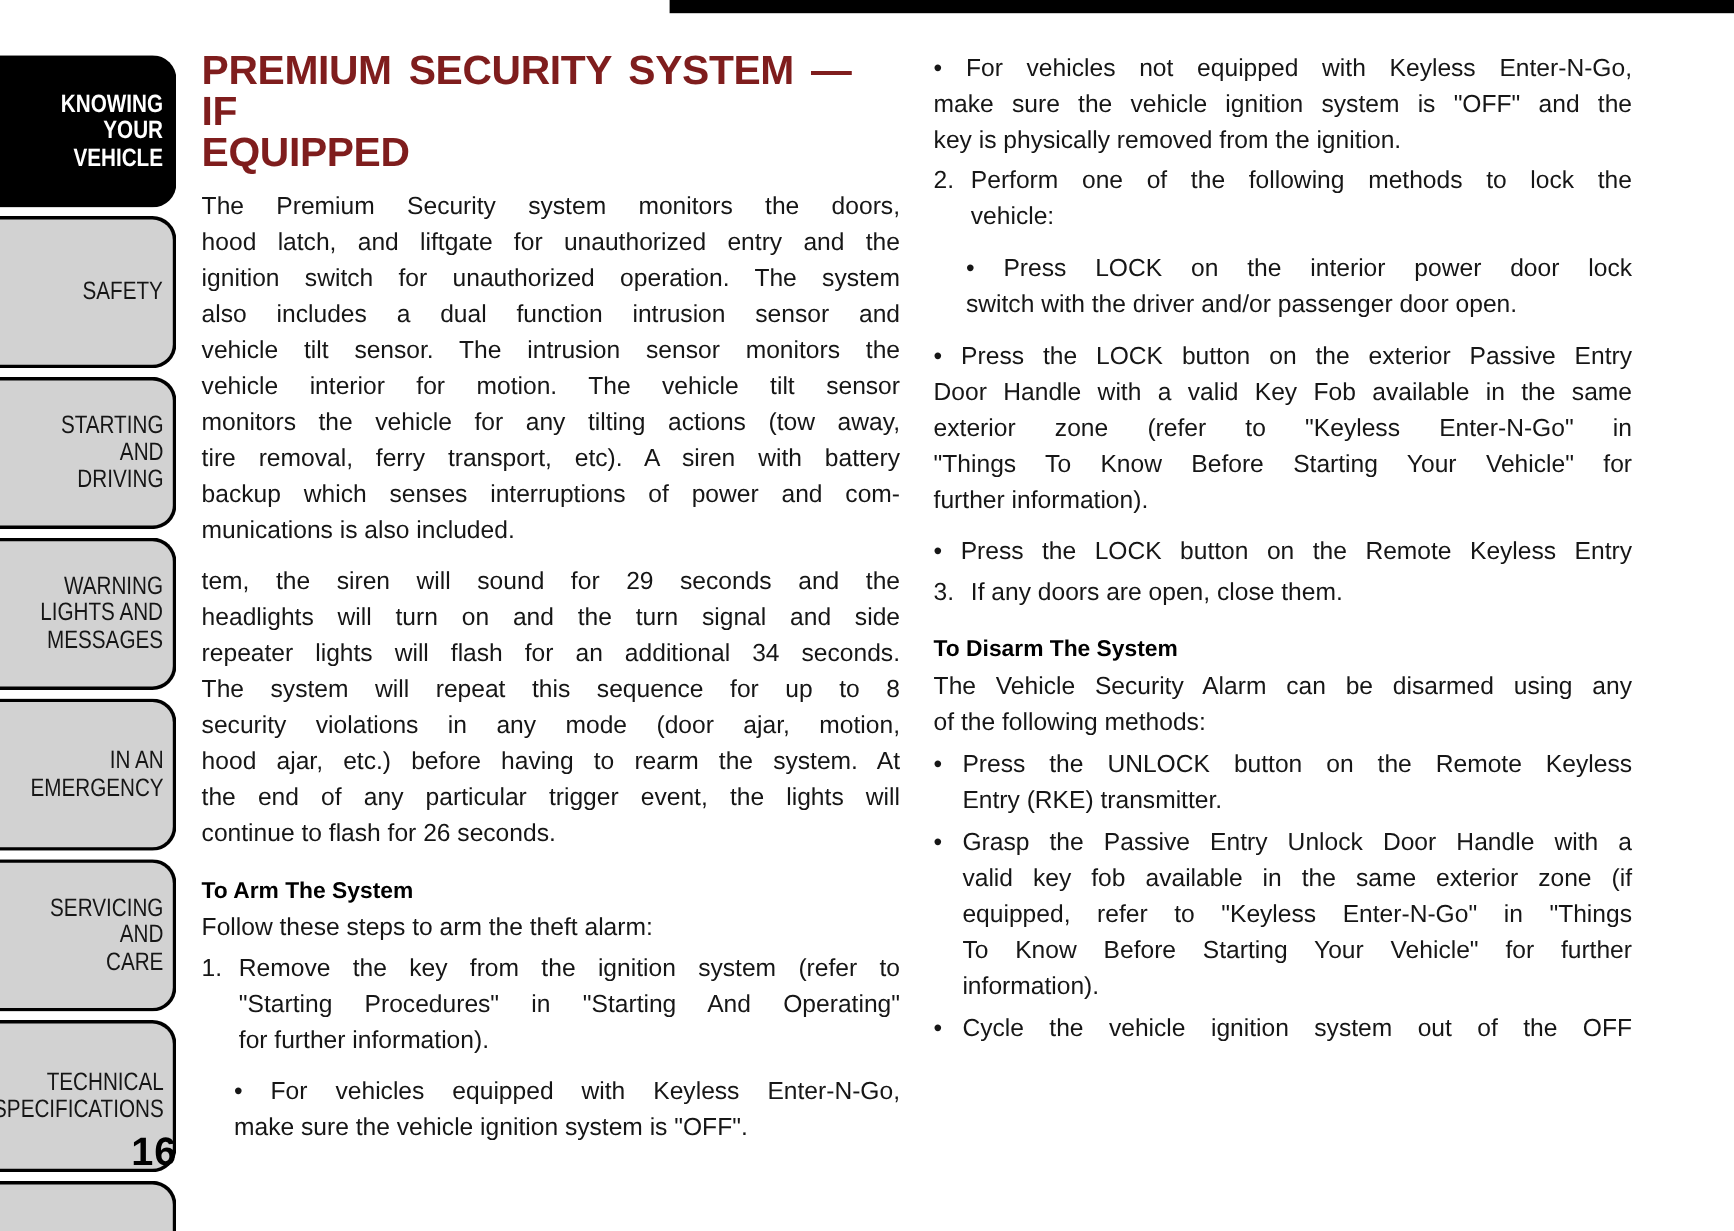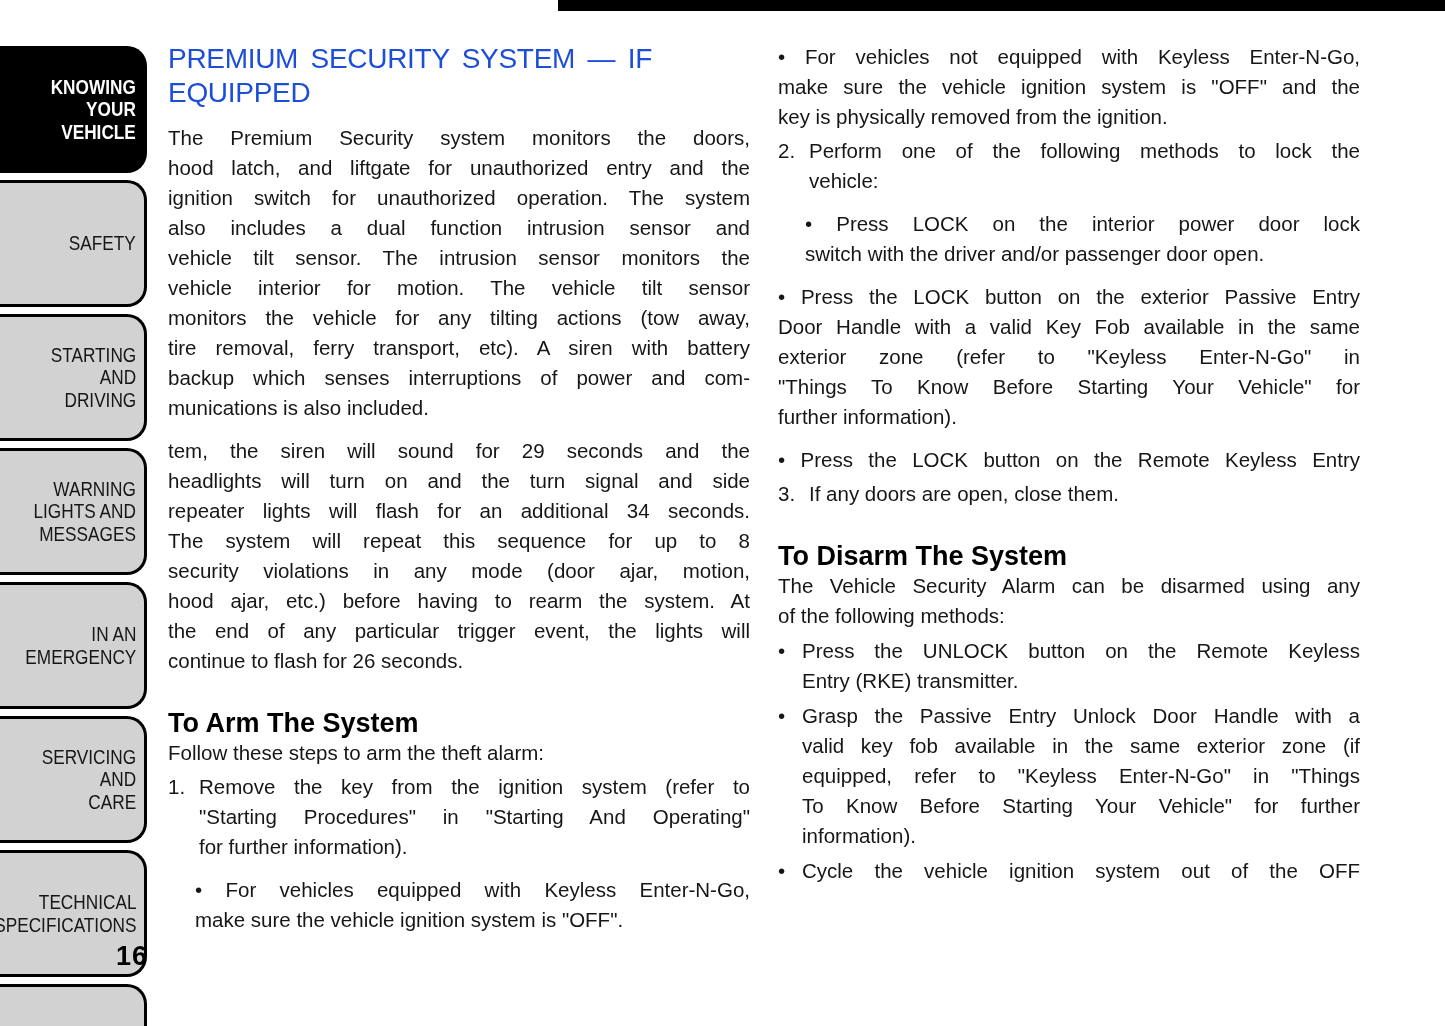--- a/index.html
+++ b/index.html
@@ -20,31 +20,31 @@
   }
   .tab.active{background:#000;border-color:#000;}
   .tab-label{
     text-align:right;font-size:21px;line-height:22.5px;color:#161616;
     transform:scaleX(0.82);transform-origin:100% 50%;white-space:nowrap;
     letter-spacing:0;
   }
   .tab.active .tab-label{color:#fff;font-weight:700;}
   .pagenum{
     position:absolute;left:0;top:941px;width:148px;text-align:right;
-    font-size:27px;font-weight:700;color:#000;letter-spacing:1px;
+    font-size:33px;font-weight:700;color:#000;letter-spacing:1px;
   }
   
   .col{position:absolute;top:42px;width:582px;font-size:20.5px;line-height:30px;color:#161616;}
   .col-left{left:168px;}
   .col-right{left:778px;}
   .line{text-align:justify;text-align-last:justify;}
   .line.last{text-align-last:left;}
-  .title{font-size:28px;line-height:34px;font-weight:400;color:#1d4ed8;margin:0 0 12px 0;word-spacing:5px;letter-spacing:-0.3px;}
+  .title{font-size:34px;line-height:34px;font-weight:700;color:#7f1d1d;margin:0 0 12px 0;word-spacing:5px;letter-spacing:-0.3px;}
   .title .line{text-align:left;text-align-last:left;}
-  .h2{font-size:27px;line-height:30px;font-weight:700;color:#000;margin:32px 0 0 0;}
+  .h2{font-size:19px;line-height:30px;font-weight:700;color:#000;margin:18px 0 0 0;}
   .h2 .line{text-align:left;text-align-last:left;}
   .para{margin:13px 0 0 0;}
   .h2 + .para{margin-top:0;}
   .col > :first-child{margin-top:0;}
   .bullet{margin:13px 0 0 0;}
   .bulleti{margin:13px 0 0 27px;}
   .num{margin:4px 0 0 0;position:relative;padding-left:31px;}
   .num .marker{position:absolute;left:0;top:0;}
   .bulleth{margin:5px 0 0 0;position:relative;padding-left:24px;}
   .bulleth .marker{position:absolute;left:0;top:0;}

